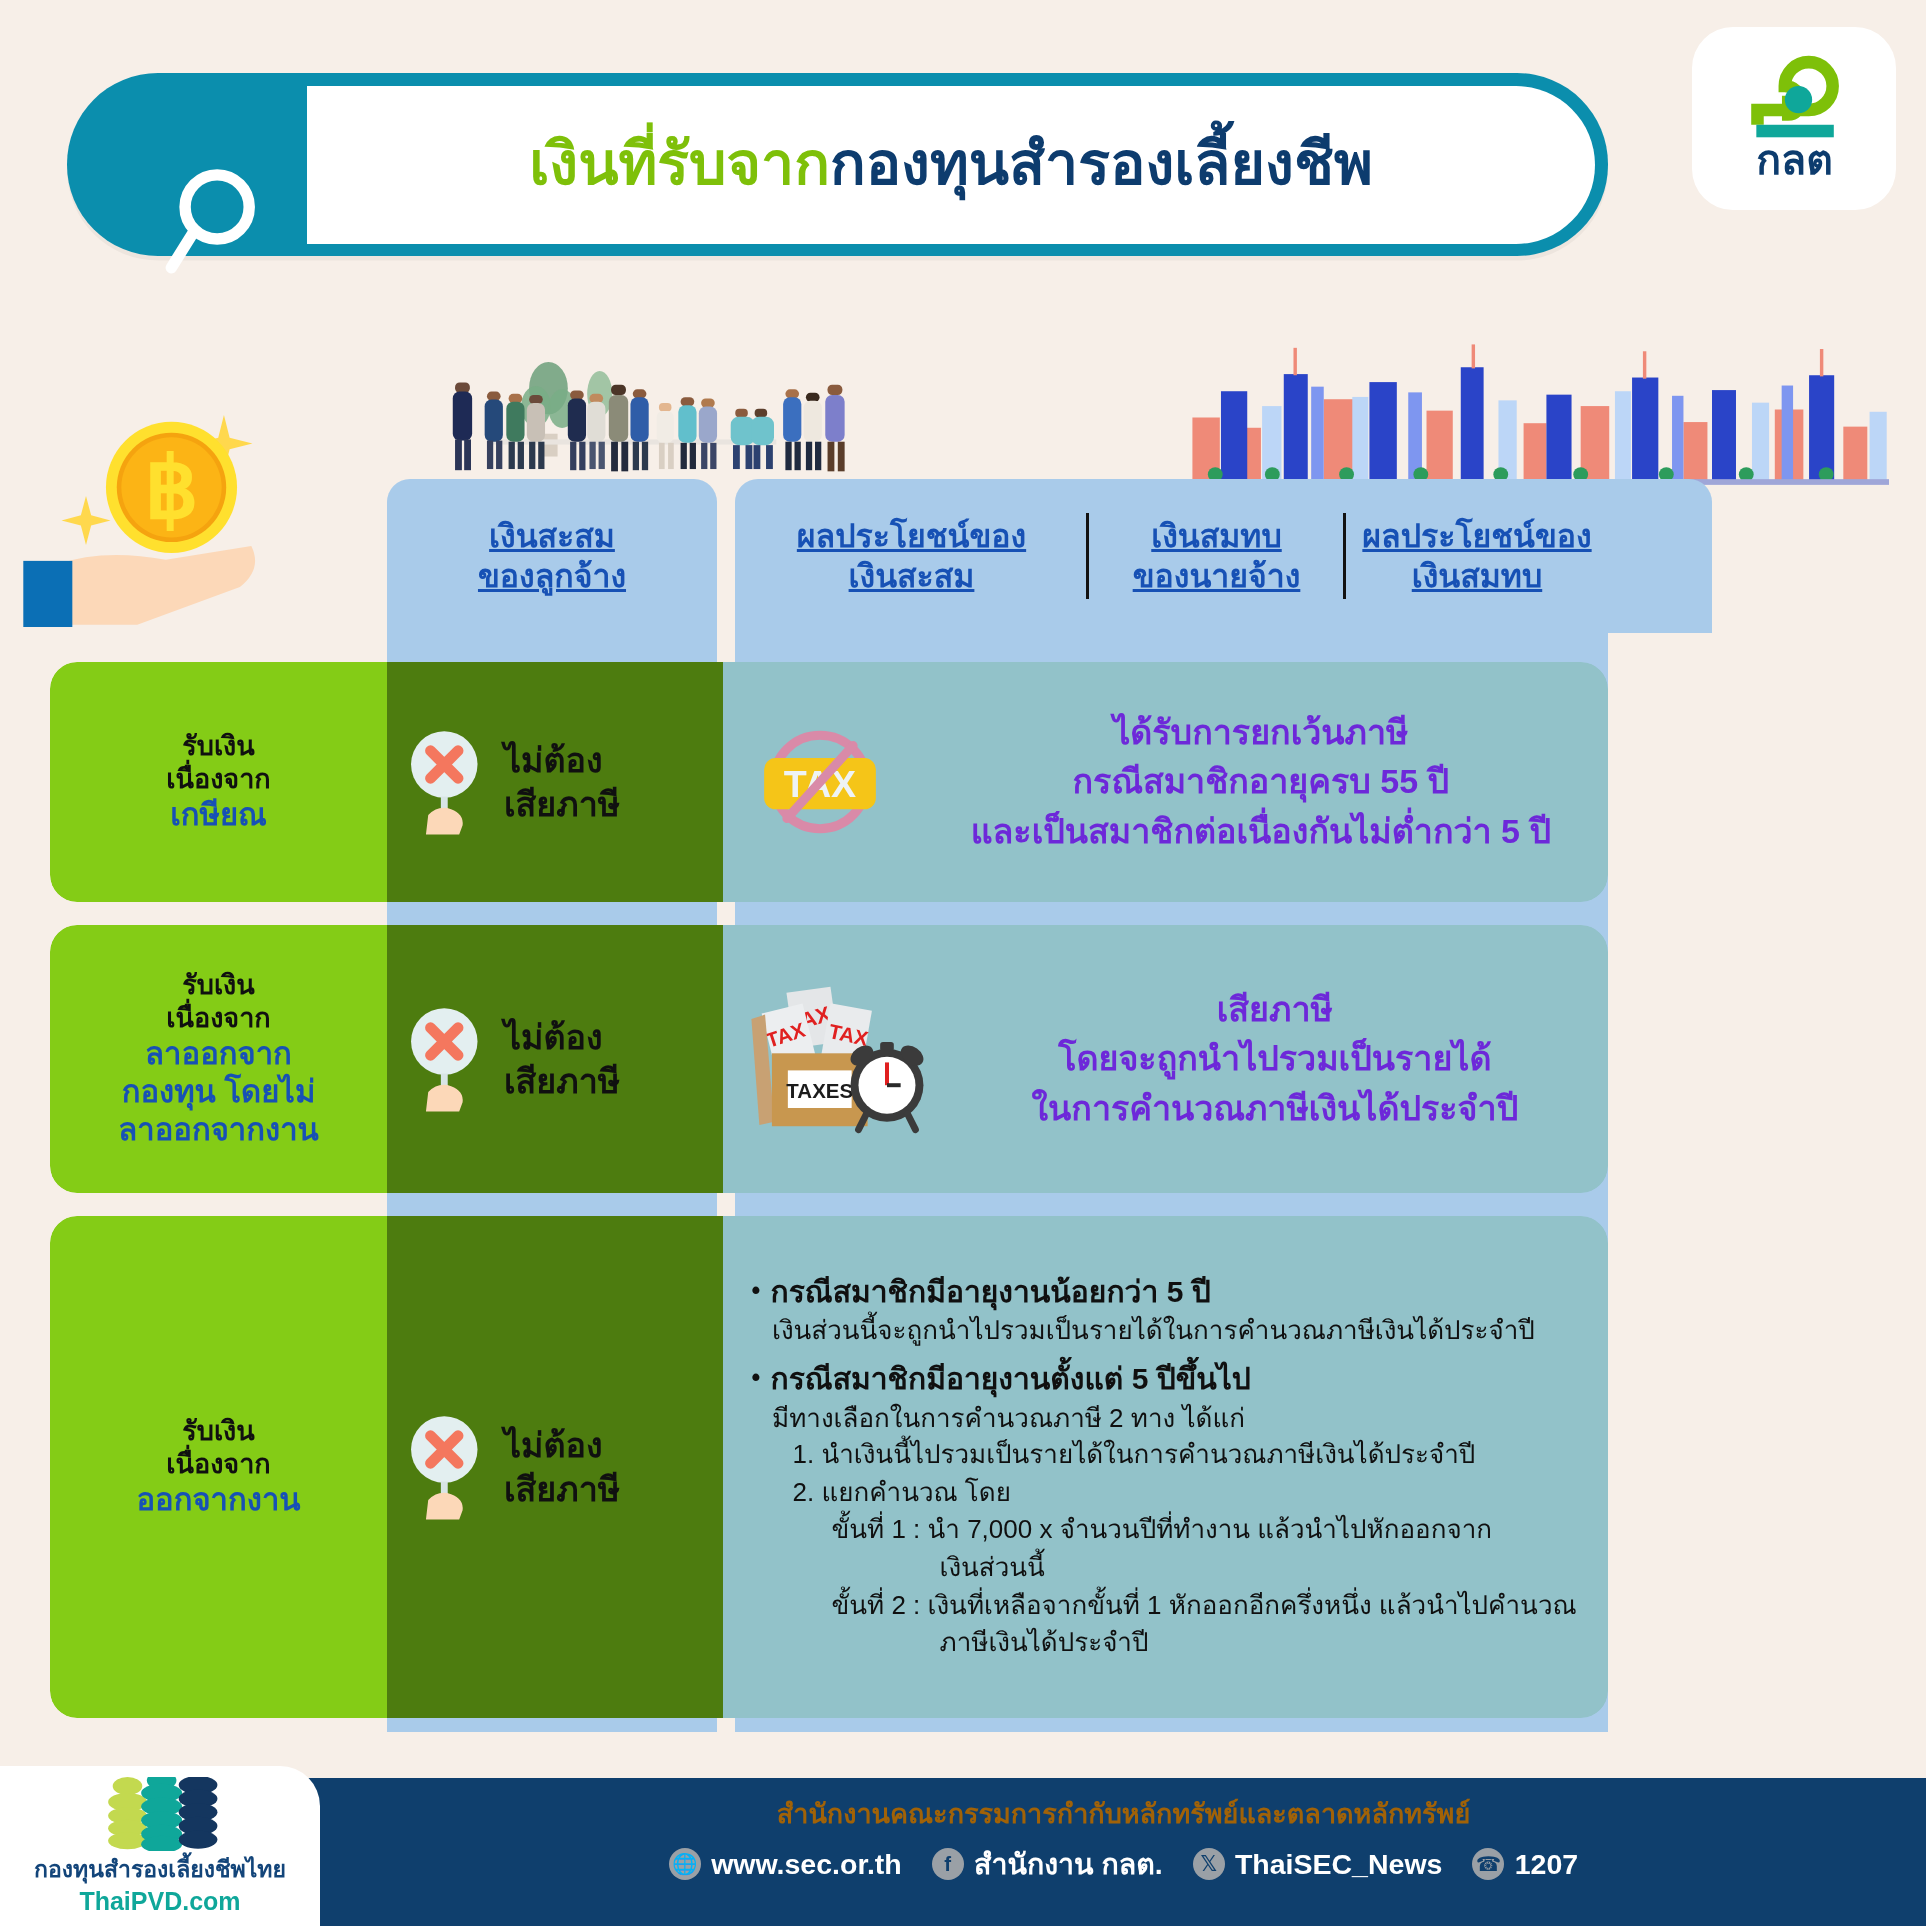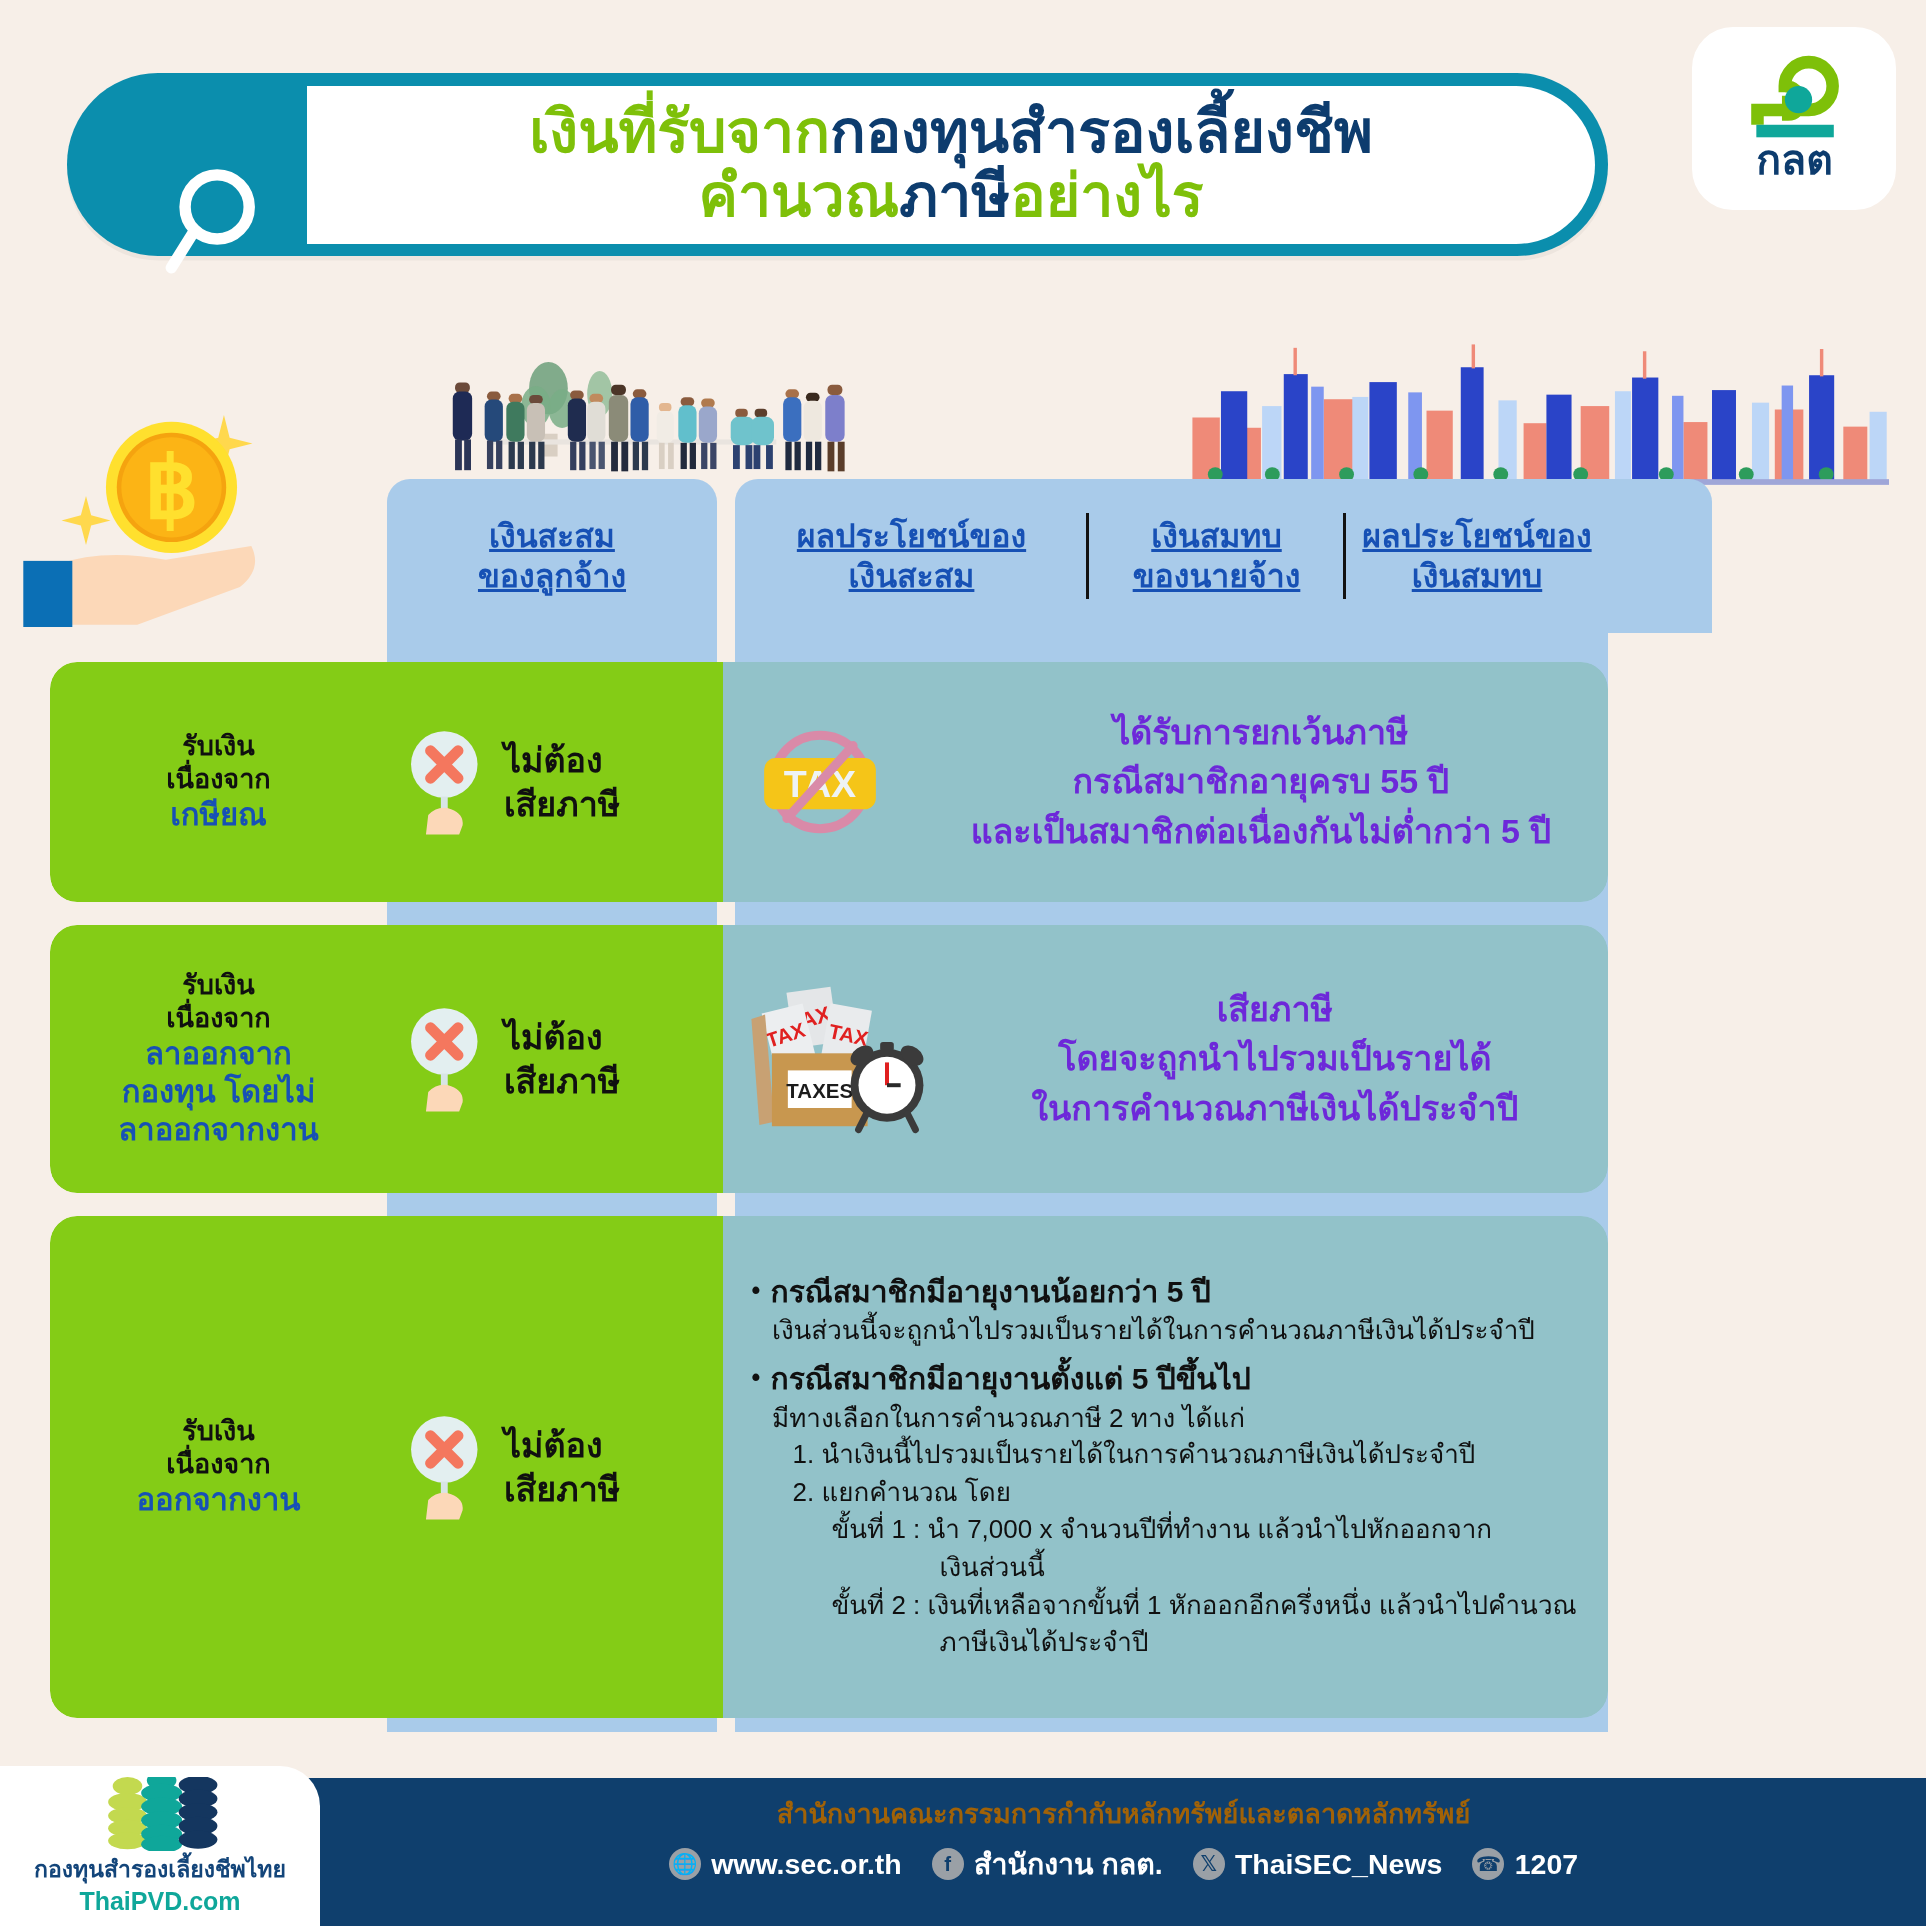--- a/index.html
+++ b/index.html
@@ -91,21 +91,21 @@
     background: #84cc16;
     display: flex; align-items: center; justify-content: center;
     border-radius: 27px 0 0 27px;
   }
   .row-left-txt { text-align: center; line-height: 1.22; }
   .rl-black { color: #101010; font-size: 27px; font-weight: 600; }
   .rl-blue  { color: #1751b5; font-size: 31px; font-weight: 700; }
 
   .row-mid {
     position: absolute; left: 337px; top: 0; width: 337px; height: 100%;
-    background: #84cc16;
+    background: #4d7c0f;
     display: flex; align-items: center; justify-content: flex-start; padding-left: 16px; gap: 15px;
   }
   .row-right {
     position: absolute; left: 673px; top: 0; right: 0; height: 100%;
     background: #92c2c9;
     display: flex; align-items: center; justify-content: center;
     border-radius: 0 27px 27px 0;
   }
   .notax-text { font-size: 34px; font-weight: 700; color: #101010; line-height: 1.3; }
 
@@ -161,23 +161,20 @@
 
 <div id="header-band">
   <div id="title-pill">
     <svg id="magnifier" viewBox="0 0 220 220">
       <circle cx="112" cy="82" r="56" fill="none" stroke="#ffffff" stroke-width="20"></circle>
       <line x1="72" y1="124" x2="32" y2="188" stroke="#ffffff" stroke-width="20" stroke-linecap="round"></line>
     </svg>
     <div id="title-inner">
       <div class="title-line">
         <span class="t-green">เงินที่รับจาก</span><span class="t-navy">กองทุนสำรองเลี้ยงชีพ</span>
-      </div>
-      <div class="title-line">
-        <span class="t-green">คำนวณ</span><span class="t-navy">ภาษี</span><span class="t-green">อย่างไร</span>
       </div>
     </div>
   </div>
 
   <div id="sec-logo-box">
     <svg width="143" height="131" viewBox="0 0 250 230">
       <path d="M60 115 L60 100 L150 100 A42 42 0 1 0 108 58 A28 28 0 0 1 136 86 A22 22 0 0 1 114 108 L114 86" fill="none" stroke="#7ec009" stroke-width="22" stroke-linecap="square"></path>
       <circle cx="132" cy="82" r="24" fill="#0fa79a"></circle>
       <rect x="58" y="126" width="136" height="22" fill="#0fa79a"></rect>
       <text x="125" y="212" font-family="'Liberation Sans',sans-serif" font-size="72" font-weight="700" fill="#0d3c6e" text-anchor="middle">กลต</text>

